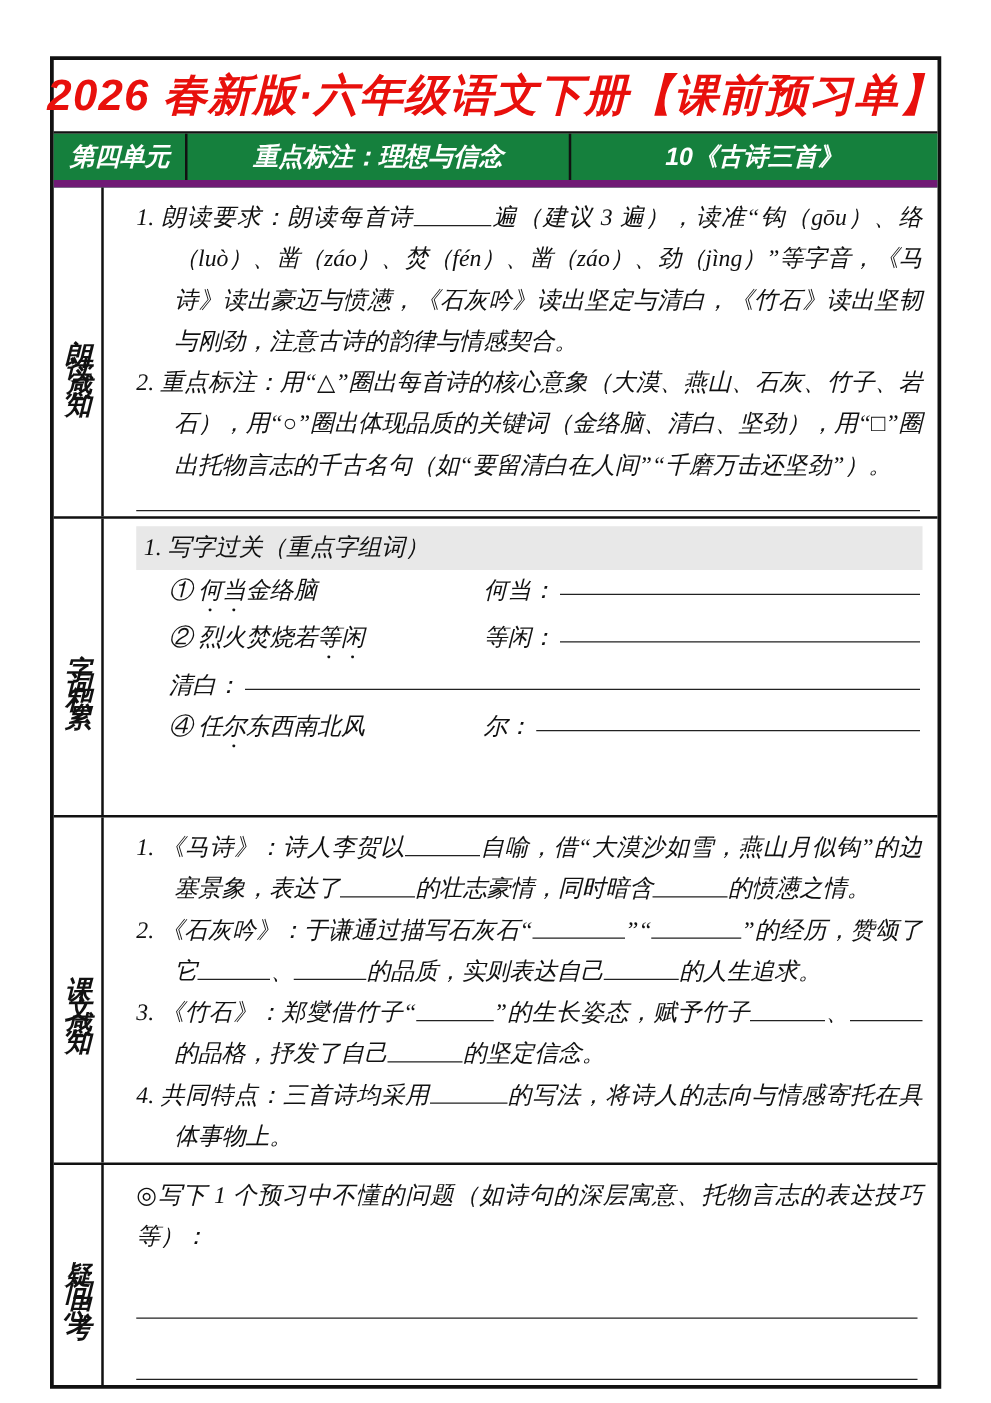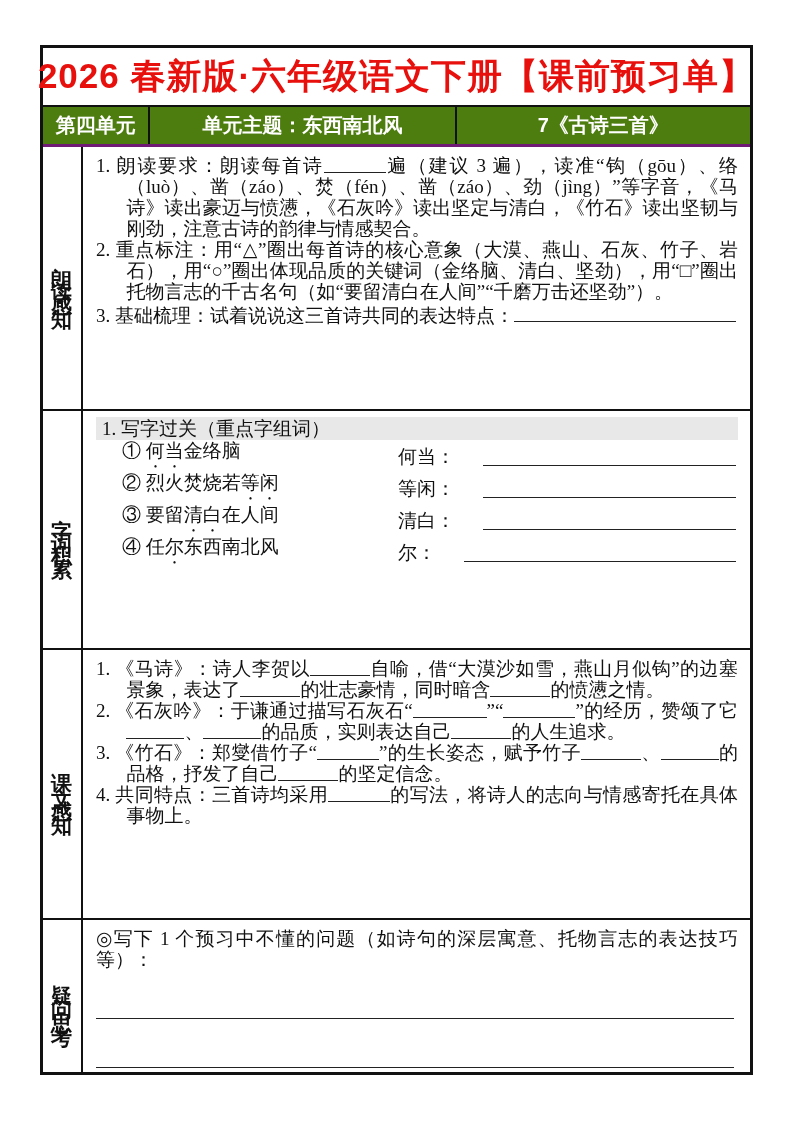--- a/index.html
+++ b/index.html
@@ -9,20 +9,21 @@
     width: 793px;
     height: 1122px;
     font-family: "Liberation Serif", "DejaVu Serif", serif;
     color: #111;
   }
   .page {
     box-sizing: border-box;
     width: 732px;
     height: 1122px;
     padding: 45px 40px 0 40px;
+    font-style: italic;
   }
   .sheet {
     box-sizing: border-box;
     width: 713px;
     border: 3px solid #111;
     background: #fff;
   }
   
   .title-bar {
     height: 57px;
@@ -34,22 +35,22 @@
     font-size: 35px;
     letter-spacing: 1px;
     color: #e8100c;
     border-bottom: 2px solid #111;
     white-space: nowrap;
   }
   
   .unit-bar {
     display: flex;
     height: 37px;
-    background: #4d7c0f;
-    border-bottom: 3px solid #701a75;
+    background: #15803d;
+    border-bottom: 6px solid #701a75;
     font-family: "Liberation Sans", "DejaVu Sans", sans-serif;
     font-weight: bold;
     font-size: 20px;
     color: #ffffff;
   }
   .unit-bar > div {
     display: flex;
     align-items: center;
     justify-content: center;
     box-sizing: border-box;
@@ -76,23 +77,23 @@
     text-orientation: upright;
     font-family: "Liberation Sans", "DejaVu Sans", sans-serif;
     font-weight: bold;
     font-size: 21px;
     letter-spacing: 14px;
     line-height: 1;
   }
   .content-cell {
     box-sizing: border-box;
     flex: 1;
-    padding: 4px 12px 4px 13px;
+    padding: 4px 12px 4px 26px;
     font-size: 19px;
-    line-height: 21px;
+    line-height: 33px;
     overflow: hidden;
   }
   .content-cell p {
     margin: 0;
     text-align: justify;
   }
   
   .hang { padding-left: 1.6em; text-indent: -1.6em; }
   
   .blank {
@@ -111,23 +112,22 @@
   
   .task-heading {
     background: #e8e8e8;
     padding: 1px 6px;
     margin: 3px 0;
     text-align: left !important;
   }
   .word-line { padding-left: 26px; }
   .word-item {
     display: flex;
-    align-items: center;
+    align-items: flex-start;
     padding-left: 26px;
-    gap: 24px;
   }
   .word-item .phrase { width: 252px; flex: none; }
   .word-item .term   { flex: none; }
   .word-item .fill {
     flex: 1;
     border-bottom: 1.6px solid #222;
     height: 1em;
     margin-left: 4px;
     margin-right: 2px;
   }
@@ -154,33 +154,32 @@
 </head>
 <body>
 
 <div class="page">
   <div class="sheet">
 
     <div class="title-bar">2026 春新版·六年级语文下册【课前预习单】</div>
 
     <div class="unit-bar">
       <div class="unit-cell">第四单元</div>
-      <div class="theme-cell">单元主题：东西南北风</div>
-      <div class="lesson-cell">7《古诗三首》</div>
+      <div class="theme-cell">重点标注：理想与信念</div>
+      <div class="lesson-cell">10《古诗三首》</div>
     </div>
 
     <div class="row row-reading">
       <div class="label-cell">
         <div class="v-label">朗读感知</div>
       </div>
       <div class="content-cell">
         <p class="hang">1. 朗读要求：朗读每首诗<span class="blank" style="width: 62px;"></span>遍（建议 3 遍），读准“钩（gōu）、络（luò）、凿（záo）、焚（fén）、凿（záo）、劲（jìng）”等字音，《马诗》读出豪迈与愤懑，《石灰吟》读出坚定与清白，《竹石》读出坚韧与刚劲，注意古诗的韵律与情感契合。</p>
         <p class="hang">2. 重点标注：用“△”圈出每首诗的核心意象（大漠、燕山、石灰、竹子、岩石），用“○”圈出体现品质的关键词（金络脑、清白、坚劲），用“□”圈出托物言志的千古名句（如“要留清白在人间”“千磨万击还坚劲”）。</p>
         <div class="line-with-fill">
-          <span>3. 基础梳理：试着说说这三首诗共同的表达特点：</span>
           <span class="fill"></span>
         </div>
       </div>
     </div>
 
     <div class="row row-words">
       <div class="label-cell">
         <div class="v-label">字词积累</div>
       </div>
       <div class="content-cell">
@@ -190,21 +189,20 @@
           <span class="phrase">① <span class="emph">何当</span>金络脑</span>
           <span class="term">何当：</span>
           <span class="fill"></span>
         </div>
         <div class="word-item">
           <span class="phrase">② 烈火焚烧若<span class="emph">等闲</span></span>
           <span class="term">等闲：</span>
           <span class="fill"></span>
         </div>
         <div class="word-item">
-          <span class="phrase">③ 要留<span class="emph">清白</span>在人间</span>
           <span class="term">清白：</span>
           <span class="fill"></span>
         </div>
         <div class="word-item">
           <span class="phrase">④ 任<span class="emph">尔</span>东西南北风</span>
           <span class="term">尔：</span>
           <span class="fill"></span>
         </div>
       </div>
     </div>

